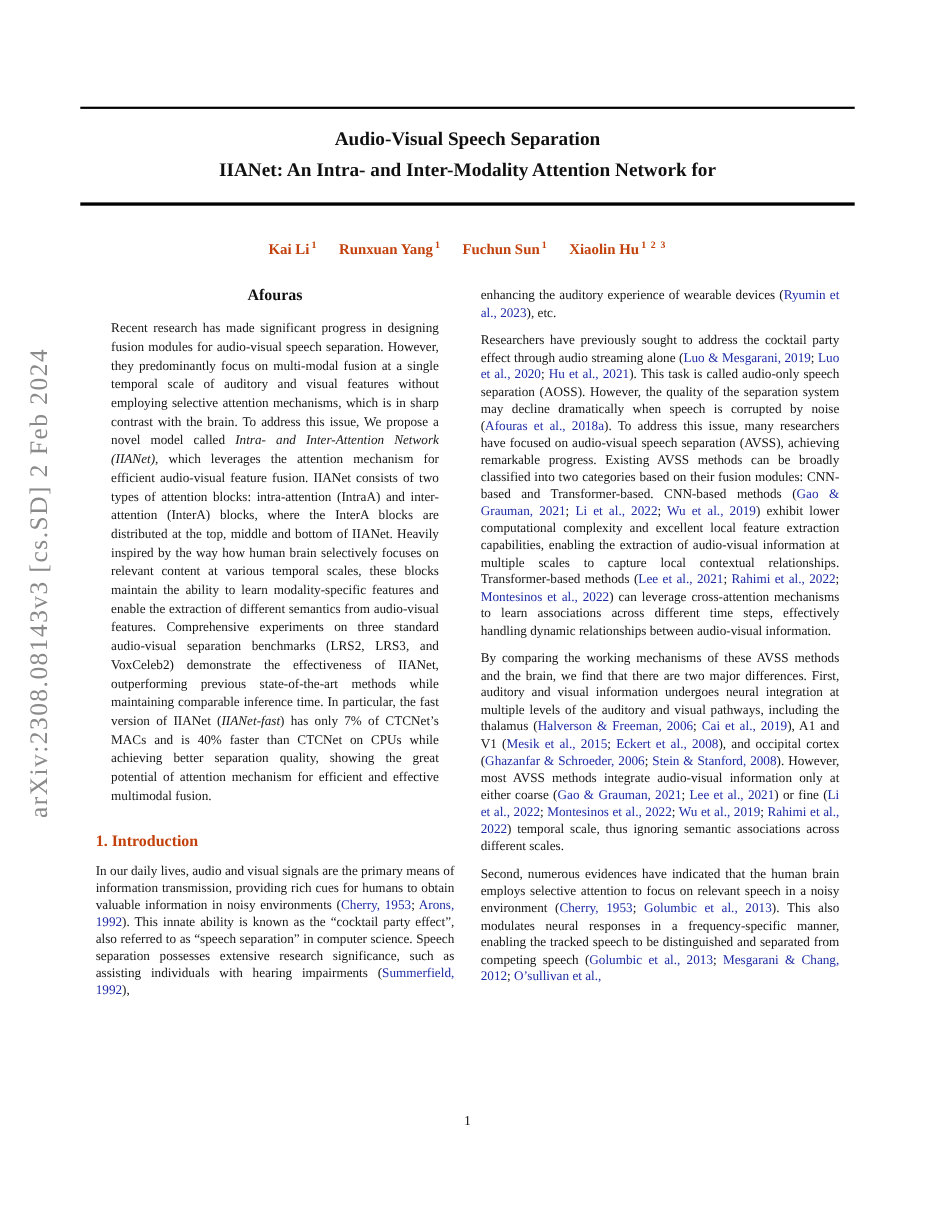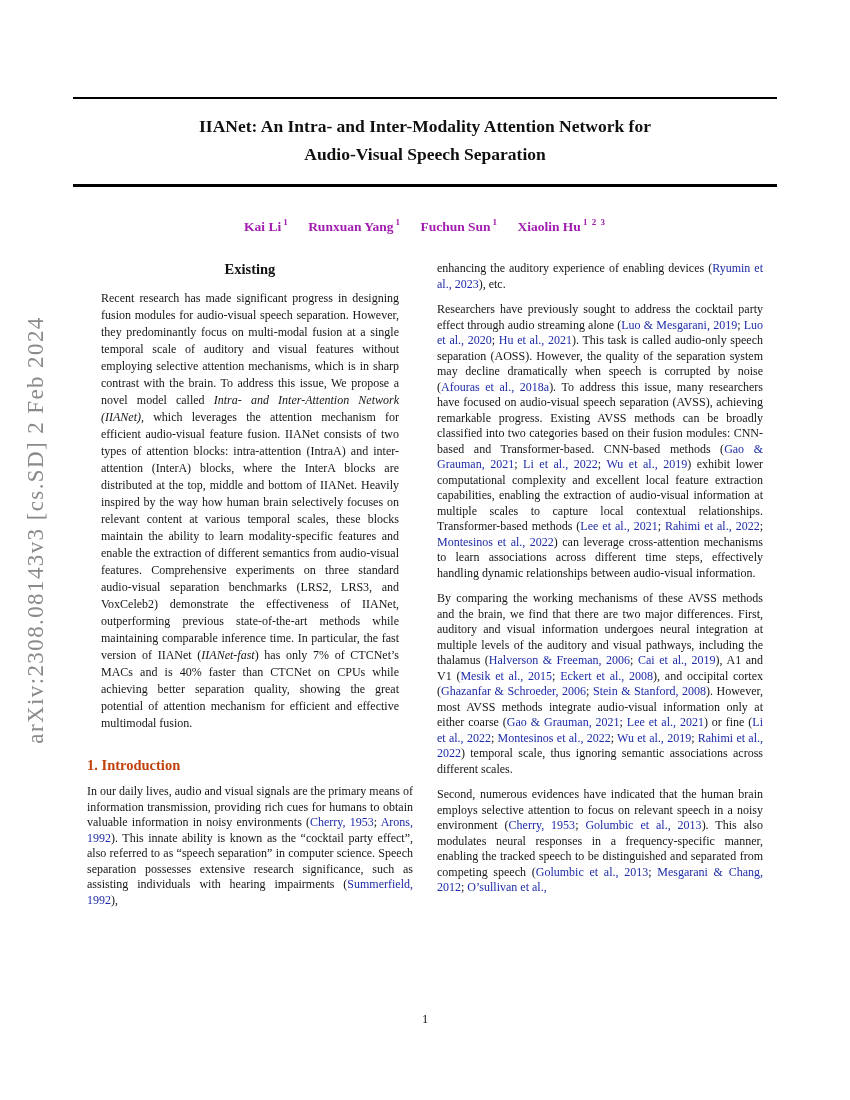--- a/index.html
+++ b/index.html
@@ -39,21 +39,21 @@
   }
   .title .tl { display: block; }
   .authors {
     position: absolute;
     left: 73px;
     top: 217px;
     width: 704px;
     text-align: center;
     font-size: 13.5px;
     font-weight: bold;
-    color: #a21caf;
+    color: #c2410c;
   }
   .author { display: inline-block; margin: 0 8px; }
   .a-sup {
     font-size: 9px;
     font-weight: bold;
     vertical-align: super;
     margin-left: 2px;
     letter-spacing: 1px;
   }
   .col { position: absolute; top: 261px; width: 326px; }
@@ -98,42 +98,42 @@
 </head>
 <body>
 
 <div class="page">
 
   <div class="arxiv-watermark">arXiv:2308.08143v3  [cs.SD]  2 Feb 2024</div>
 
   <div class="rule rule-top"></div>
 
   <h1 class="title">
+    <span class="tl">Audio-Visual Speech Separation</span>
     <span class="tl">IIANet: An Intra- and Inter-Modality Attention Network for</span>
-    <span class="tl">Audio-Visual Speech Separation</span>
   </h1>
 
   <div class="rule rule-mid"></div>
 
   <div class="authors">
     <span class="author"><span>Kai Li</span><span class="a-sup">1</span></span>
     <span class="author"><span>Runxuan Yang</span><span class="a-sup">1</span></span>
     <span class="author"><span>Fuchun Sun</span><span class="a-sup">1</span></span>
     <span class="author"><span>Xiaolin Hu</span><span class="a-sup">1 2 3</span></span>
   </div>
 
   <div class="col col-left">
-    <div class="abstract-heading">Existing</div>
+    <div class="abstract-heading">Afouras</div>
     <p class="abstract-body"><span>Recent research has made significant progress in designing fusion modules for audio-visual speech separation. However, they predominantly focus on multi-modal fusion at a single temporal scale of auditory and visual features without employing selective attention mechanisms, which is in sharp contrast with the brain. To address this issue, We propose a novel model called </span><span class="em">Intra- and Inter-Attention Network (IIANet)</span><span>, which leverages the attention mechanism for efficient audio-visual feature fusion. IIANet consists of two types of attention blocks: intra-attention (IntraA) and inter-attention (InterA) blocks, where the InterA blocks are distributed at the top, middle and bottom of IIANet. Heavily inspired by the way how human brain selectively focuses on relevant content at various temporal scales, these blocks maintain the ability to learn modality-specific features and enable the extraction of different semantics from audio-visual features. Comprehensive experiments on three standard audio-visual separation benchmarks (LRS2, LRS3, and VoxCeleb2) demonstrate the effectiveness of IIANet, outperforming previous state-of-the-art methods while maintaining comparable inference time. In particular, the fast version of IIANet (</span><span class="em">IIANet-fast</span><span>) has only 7% of CTCNet’s MACs and is 40% faster than CTCNet on CPUs while achieving better separation quality, showing the great potential of attention mechanism for efficient and effective multimodal fusion.</span></p>
     <div class="section-heading">1. Introduction</div>
     <p class="body-par"><span>In our daily lives, audio and visual signals are the primary means of information transmission, providing rich cues for humans to obtain valuable information in noisy environments (</span><span class="cite">Cherry, 1953</span><span>; </span><span class="cite">Arons, 1992</span><span>). This innate ability is known as the “cocktail party effect”, also referred to as “speech separation” in computer science. Speech separation possesses extensive research significance, such as assisting individuals with hearing impairments (</span><span class="cite">Summerfield, 1992</span><span>),</span></p>
   </div>
 
   <div class="col col-right">
-    <p class="body-par"><span>enhancing the auditory experience of enabling devices (</span><span class="cite">Ryumin et al., 2023</span><span>), etc.</span></p>
+    <p class="body-par"><span>enhancing the auditory experience of wearable devices (</span><span class="cite">Ryumin et al., 2023</span><span>), etc.</span></p>
     <p class="body-par"><span>Researchers have previously sought to address the cocktail party effect through audio streaming alone (</span><span class="cite">Luo &amp; Mesgarani, 2019</span><span>; </span><span class="cite">Luo et al., 2020</span><span>; </span><span class="cite">Hu et al., 2021</span><span>). This task is called audio-only speech separation (AOSS). However, the quality of the separation system may decline dramatically when speech is corrupted by noise (</span><span class="cite">Afouras et al., 2018a</span><span>). To address this issue, many researchers have focused on audio-visual speech separation (AVSS), achieving remarkable progress. Existing AVSS methods can be broadly classified into two categories based on their fusion modules: CNN-based and Transformer-based. CNN-based methods (</span><span class="cite">Gao &amp; Grauman, 2021</span><span>; </span><span class="cite">Li et al., 2022</span><span>; </span><span class="cite">Wu et al., 2019</span><span>) exhibit lower computational complexity and excellent local feature extraction capabilities, enabling the extraction of audio-visual information at multiple scales to capture local contextual relationships. Transformer-based methods (</span><span class="cite">Lee et al., 2021</span><span>; </span><span class="cite">Rahimi et al., 2022</span><span>; </span><span class="cite">Montesinos et al., 2022</span><span>) can leverage cross-attention mechanisms to learn associations across different time steps, effectively handling dynamic relationships between audio-visual information.</span></p>
     <p class="body-par"><span>By comparing the working mechanisms of these AVSS methods and the brain, we find that there are two major differences. First, auditory and visual information undergoes neural integration at multiple levels of the auditory and visual pathways, including the thalamus (</span><span class="cite">Halverson &amp; Freeman, 2006</span><span>; </span><span class="cite">Cai et al., 2019</span><span>), A1 and V1 (</span><span class="cite">Mesik et al., 2015</span><span>; </span><span class="cite">Eckert et al., 2008</span><span>), and occipital cortex (</span><span class="cite">Ghazanfar &amp; Schroeder, 2006</span><span>; </span><span class="cite">Stein &amp; Stanford, 2008</span><span>). However, most AVSS methods integrate audio-visual information only at either coarse (</span><span class="cite">Gao &amp; Grauman, 2021</span><span>; </span><span class="cite">Lee et al., 2021</span><span>) or fine (</span><span class="cite">Li et al., 2022</span><span>; </span><span class="cite">Montesinos et al., 2022</span><span>; </span><span class="cite">Wu et al., 2019</span><span>; </span><span class="cite">Rahimi et al., 2022</span><span>) temporal scale, thus ignoring semantic associations across different scales.</span></p>
     <p class="body-par"><span>Second, numerous evidences have indicated that the human brain employs selective attention to focus on relevant speech in a noisy environment (</span><span class="cite">Cherry, 1953</span><span>; </span><span class="cite">Golumbic et al., 2013</span><span>). This also modulates neural responses in a frequency-specific manner, enabling the tracked speech to be distinguished and separated from competing speech (</span><span class="cite">Golumbic et al., 2013</span><span>; </span><span class="cite">Mesgarani &amp; Chang, 2012</span><span>; </span><span class="cite">O’sullivan et al.,</span></p>
   </div>
 
   <div class="page-number">1</div>
 
 </div>
 
 </body></html>

